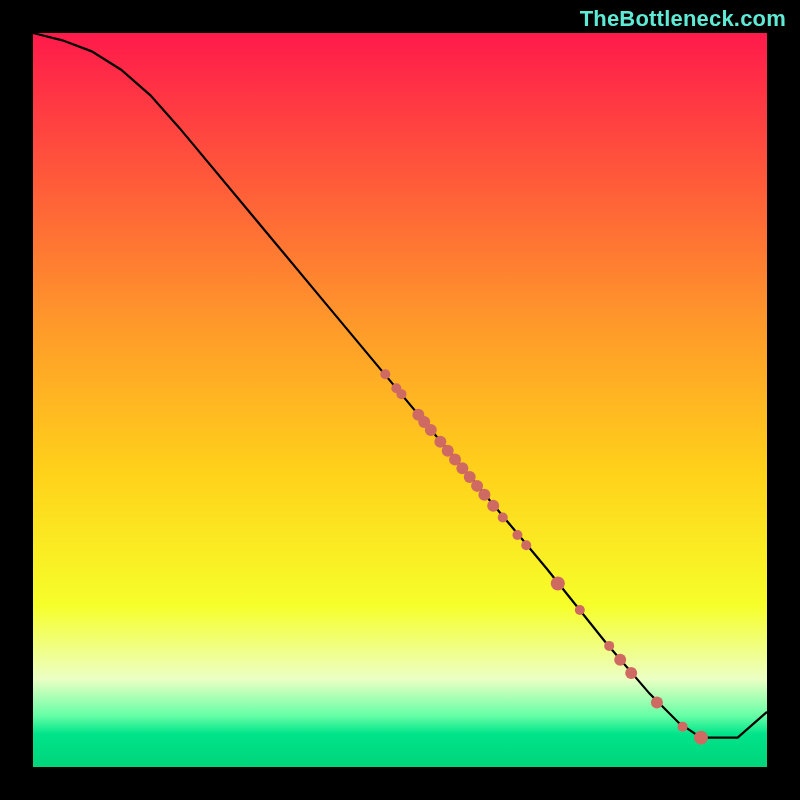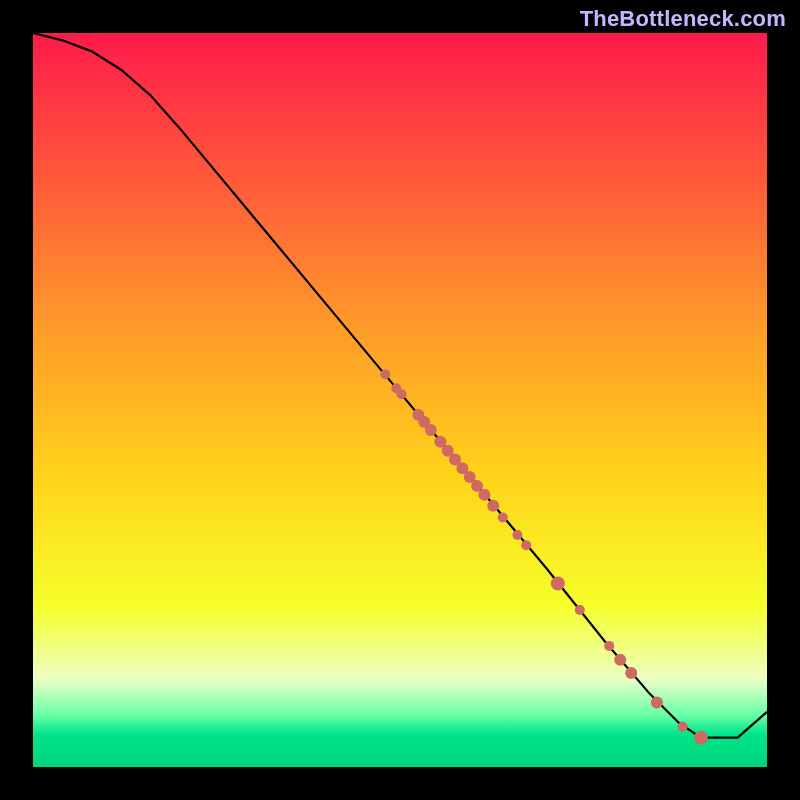--- a/index.html
+++ b/index.html
@@ -18,21 +18,21 @@
     height: 800px;
     background: #000;
   }
   .watermark {
     position: absolute;
     top: 6px;
     right: 14px;
     font-family: Arial, Helvetica, sans-serif;
     font-size: 22px;
     font-weight: 600;
-    color: #c4b5fd;
+    color: #5eead4;
     letter-spacing: 0.2px;
   }
   svg { display: block; }
 </style>
 </head>
 <body>
 
 <div class="frame">
   <div class="watermark">TheBottleneck.com</div>
 

